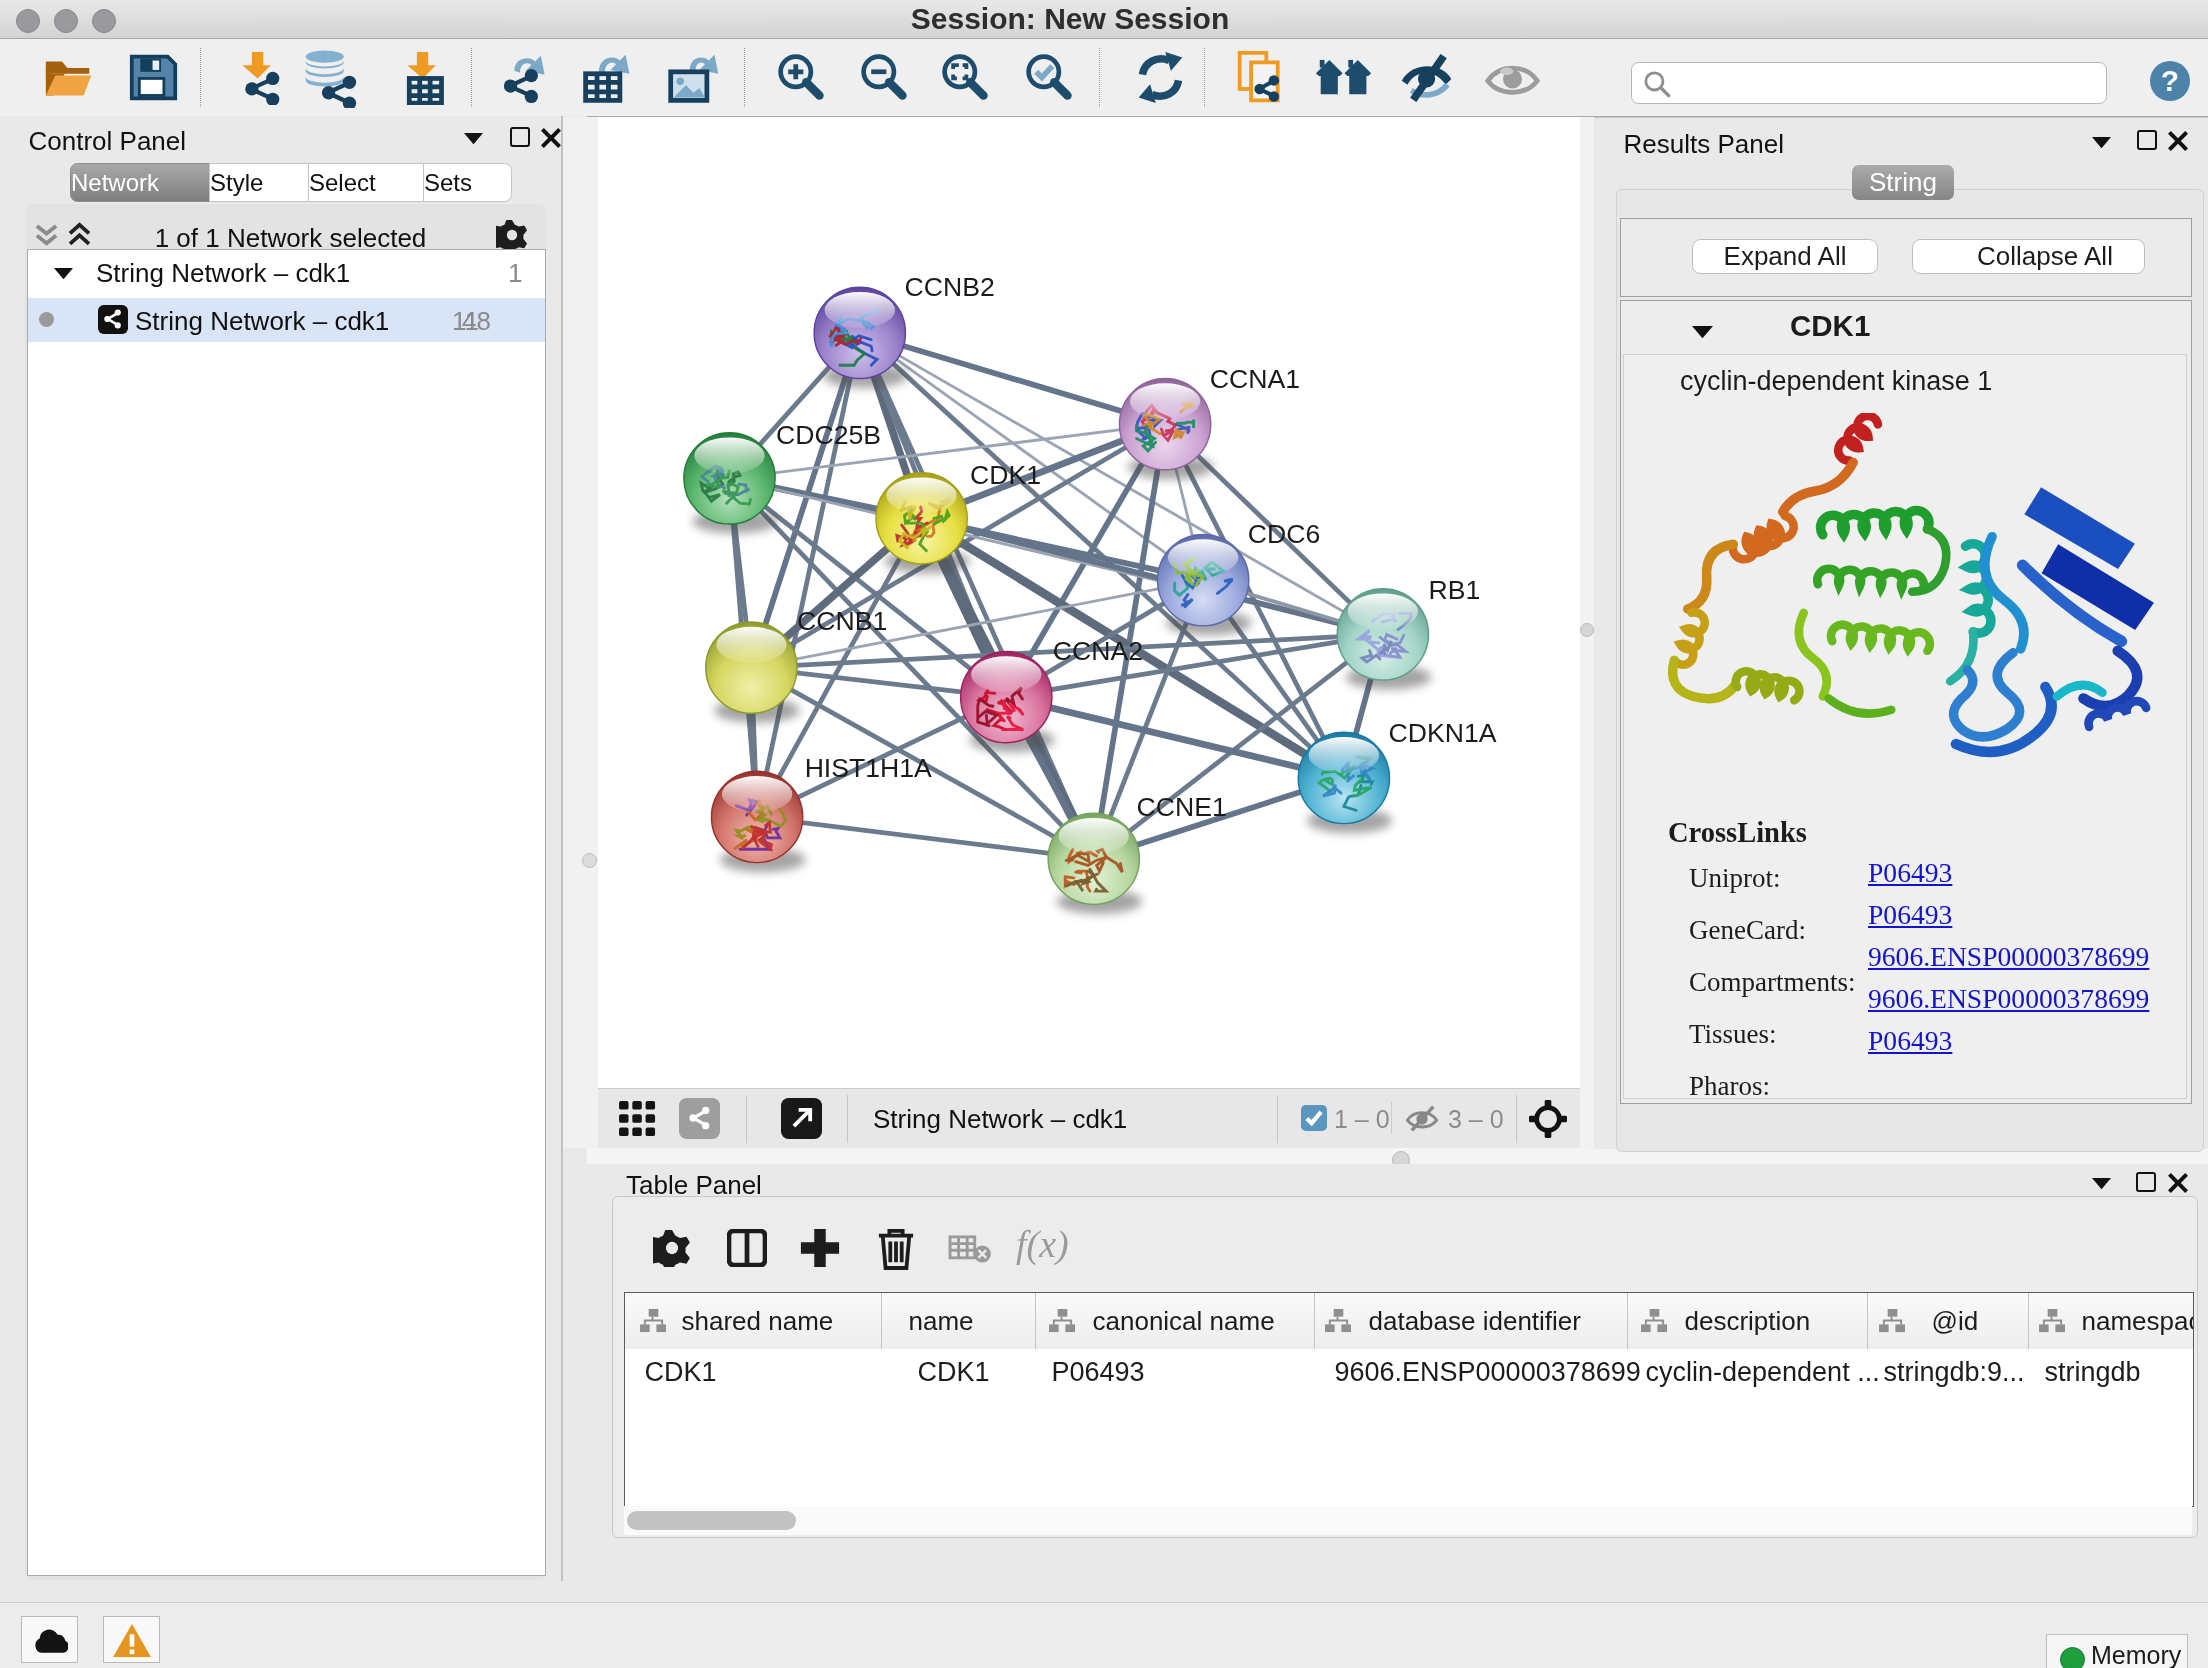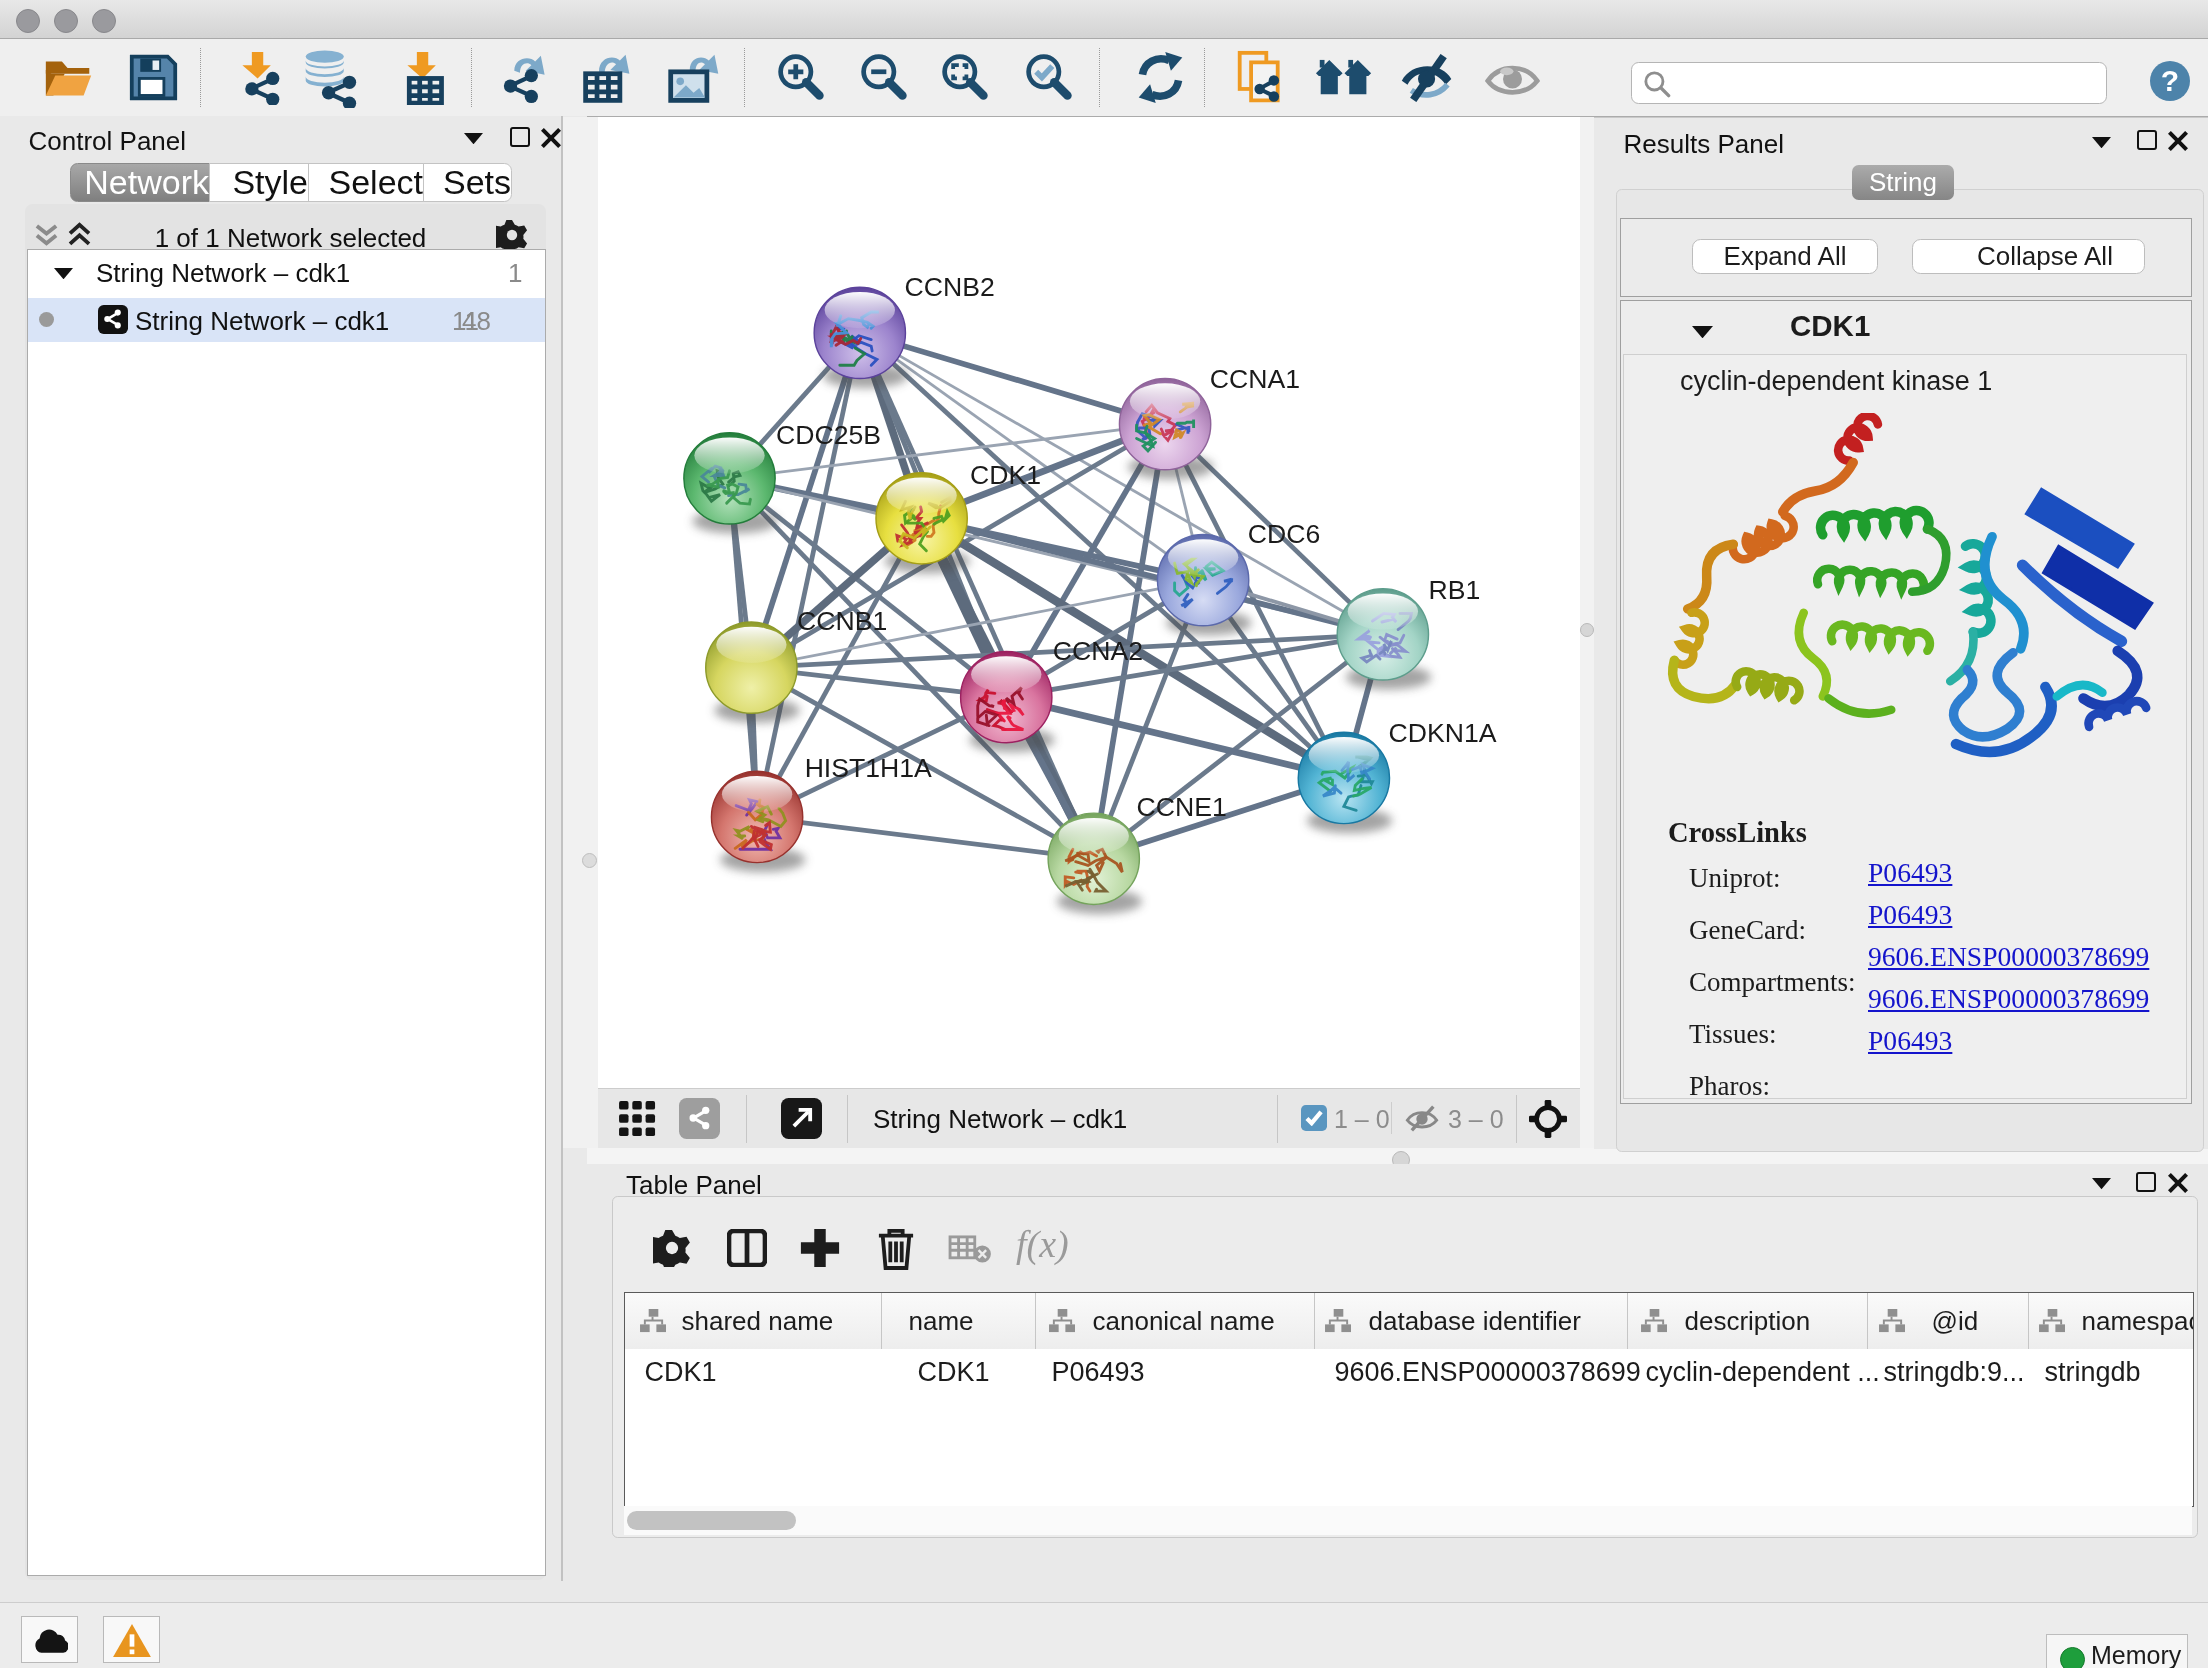--- a/index.html
+++ b/index.html
@@ -2,32 +2,33 @@
 <html style="font-size:15px"><head>
 <meta charset="utf-8">
 <style>
 html,body{margin:0;padding:0;}
 body{width:2208px;height:1668px;position:relative;overflow:hidden;
   font-family:"Liberation Sans",sans-serif;background:#e9e9e9;color:#1c1c1c;}
 .abs{position:absolute;}
 .pt{font-size:26px;color:#111;}
 svg{display:block;}
 .sep{position:absolute;top:8.6px;bottom:8.6px;width:0;border-left:1.9px dotted #9a9a9a;}
-.tab{display:inline-block;text-align:right;font-size:34px;line-height:37px;height:37px;
+.tab{display:inline-block;text-align:left;font-size:24px;line-height:37px;height:37px;
   background:#fff;border:1px solid #c3c3c3;color:#111;}
 .tabsel{background:linear-gradient(#a8a8a8,#7f7f7f);color:#fff;border-color:#8a8a8a;}
 .paneltitle{font-size:26px;color:#111;}
 </style>
 </head>
 <body>
 
 <div class="abs" style="left:0;top:0;width:2208px;height:38px;background:linear-gradient(#e8e8e8,#d3d3d3);border-bottom:1px solid #a9a9a9;">
   <div class="abs" style="left:16px;top:8.6px;width:22px;height:22px;border-radius:50%;background:#9a9a9e;border:1px solid #88888c;"></div>
   <div class="abs" style="left:54px;top:8.6px;width:22px;height:22px;border-radius:50%;background:#9a9a9e;border:1px solid #88888c;"></div>
   <div class="abs" style="left:92px;top:8.6px;width:22px;height:22px;border-radius:50%;background:#9a9a9e;border:1px solid #88888c;"></div>
+  <div class="abs" style="left:0;top:1.9px;width:2140px;text-align:center;font-size:30px;font-weight:600;color:#2e2e2e;">Session: New Session</div>
 </div>
 
 <div class="abs" style="left:0;top:39px;width:2208px;height:77px;background:#efefef;border-bottom:1px solid #ababab;">
 <svg class="abs" style="left:42px;top:13.3px" width="53" height="51" viewBox="0 0 56 54">
   <path d="M4 10 h17 l6 7 h23 v6 H4 Z" fill="#a4620c"></path>
   <path d="M4 10 v36 h8 L24 23 H10 l-6-4 Z" fill="#a4620c"></path>
   <path d="M14 25 h38 l-8 21 H4 Z" fill="#f0a341"></path>
 </svg>
 <svg class="abs" style="left:127px;top:13.3px" width="53" height="51" viewBox="0 0 56 54">
   <path d="M5 5 h38 l8 8 v36 H5 Z" fill="#5584aa" stroke="#143f5c" stroke-width="4"></path>

